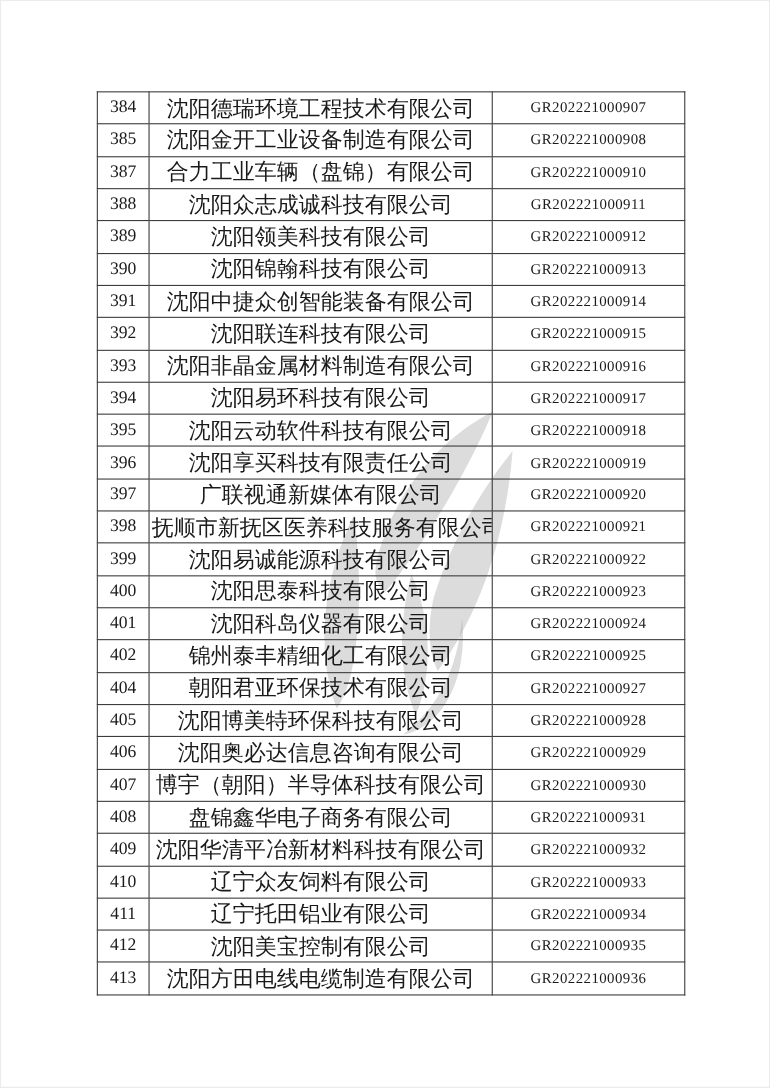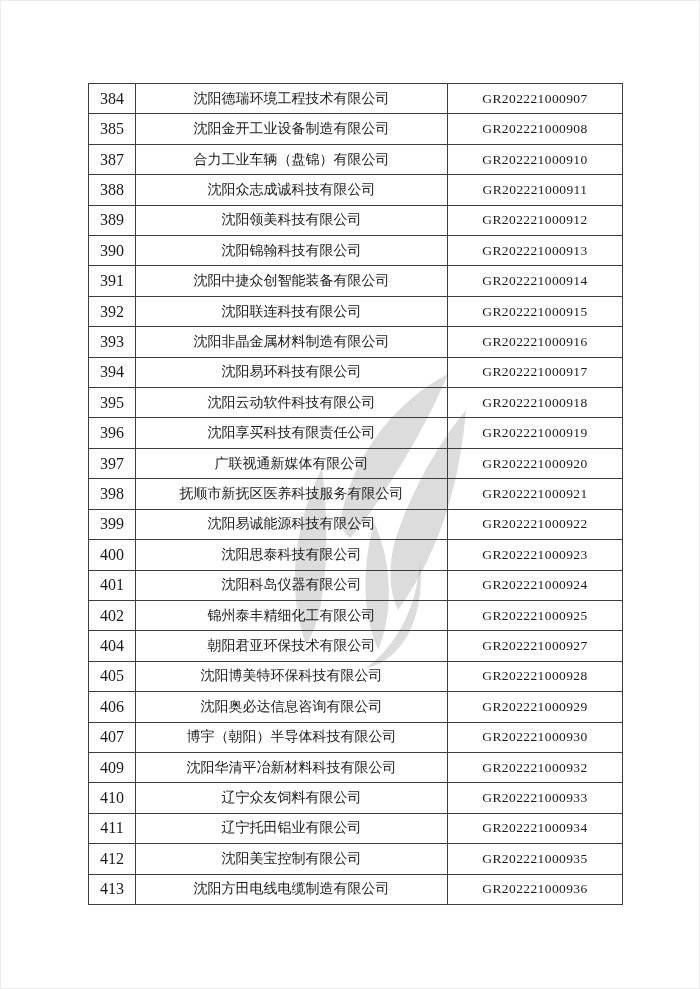--- a/index.html
+++ b/index.html
@@ -47,21 +47,21 @@
     background: transparent;
     overflow: hidden;
     white-space: nowrap;
   }
   td.col-index {
     width: 42px;
     font-size: 16px;
   }
   td.col-company {
     width: 307px;
-    font-size: 14px;
+    font-size: 20px;
   }
   td.col-code {
     width: 170px;
     font-size: 13.5px;
     letter-spacing: 0.4px;
     margin-top: 24px;
   }
 </style>
 </head>
 <body>
@@ -207,20 +207,25 @@
     <td class="col-company">沈阳奥必达信息咨询有限公司</td>
     <td class="col-code">GR202221000929</td>
   </tr>
 
   <tr>
     <td class="col-index">407</td>
     <td class="col-company">博宇（朝阳）半导体科技有限公司</td>
     <td class="col-code">GR202221000930</td>
   </tr>
 
+  <tr>
+    <td class="col-index">408</td>
+    <td class="col-company">盘锦鑫华电子商务有限公司</td>
+    <td class="col-code">GR202221000931</td>
+  </tr>
 
   <tr>
     <td class="col-index">409</td>
     <td class="col-company">沈阳华清平冶新材料科技有限公司</td>
     <td class="col-code">GR202221000932</td>
   </tr>
 
   <tr>
     <td class="col-index">410</td>
     <td class="col-company">辽宁众友饲料有限公司</td>

